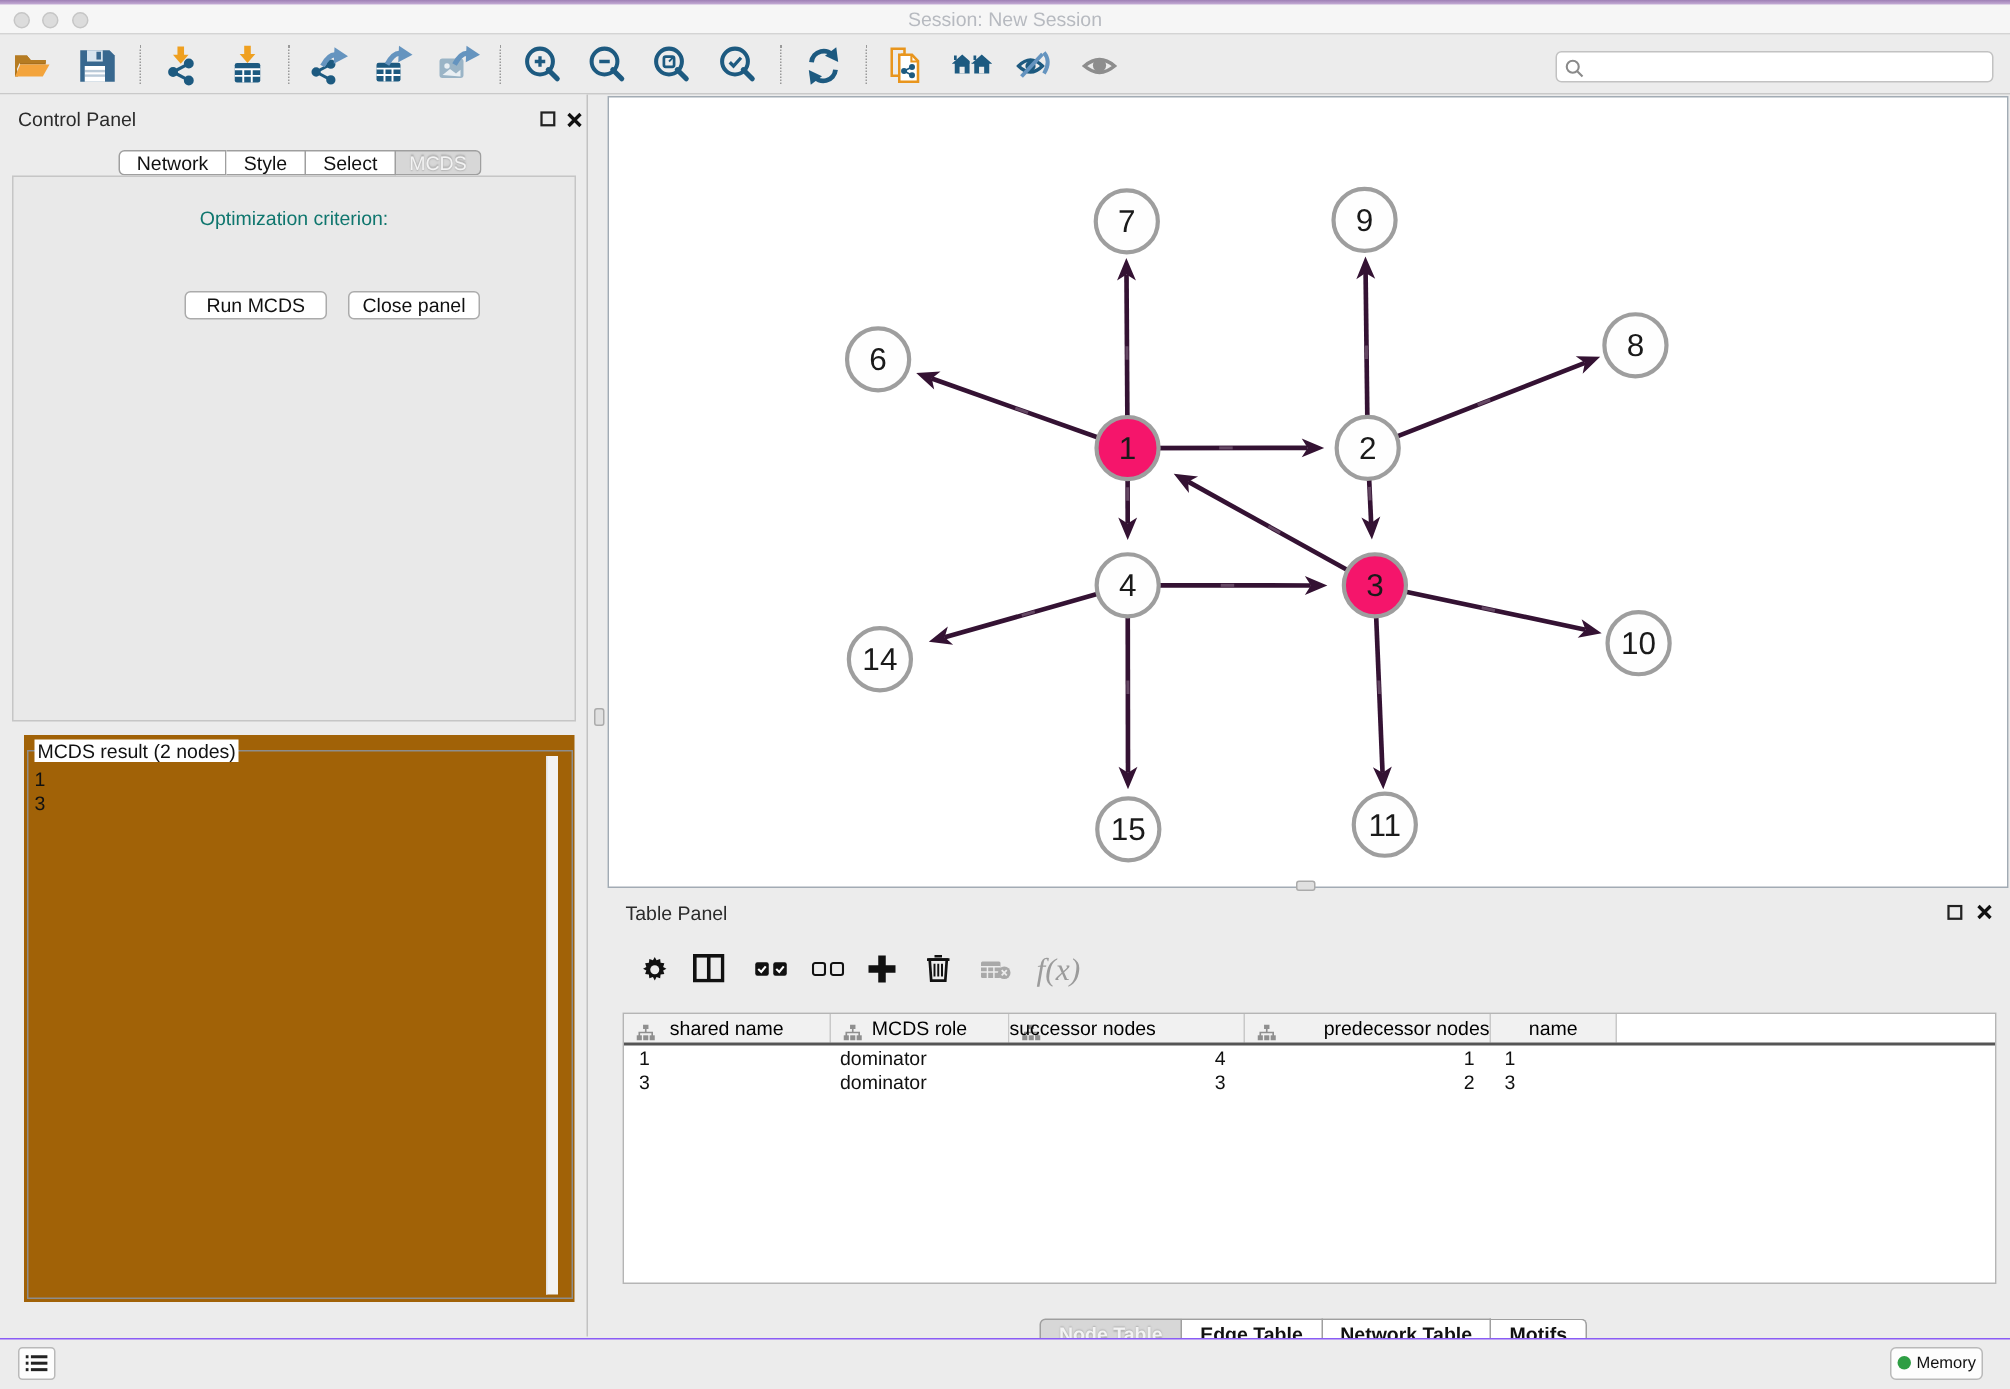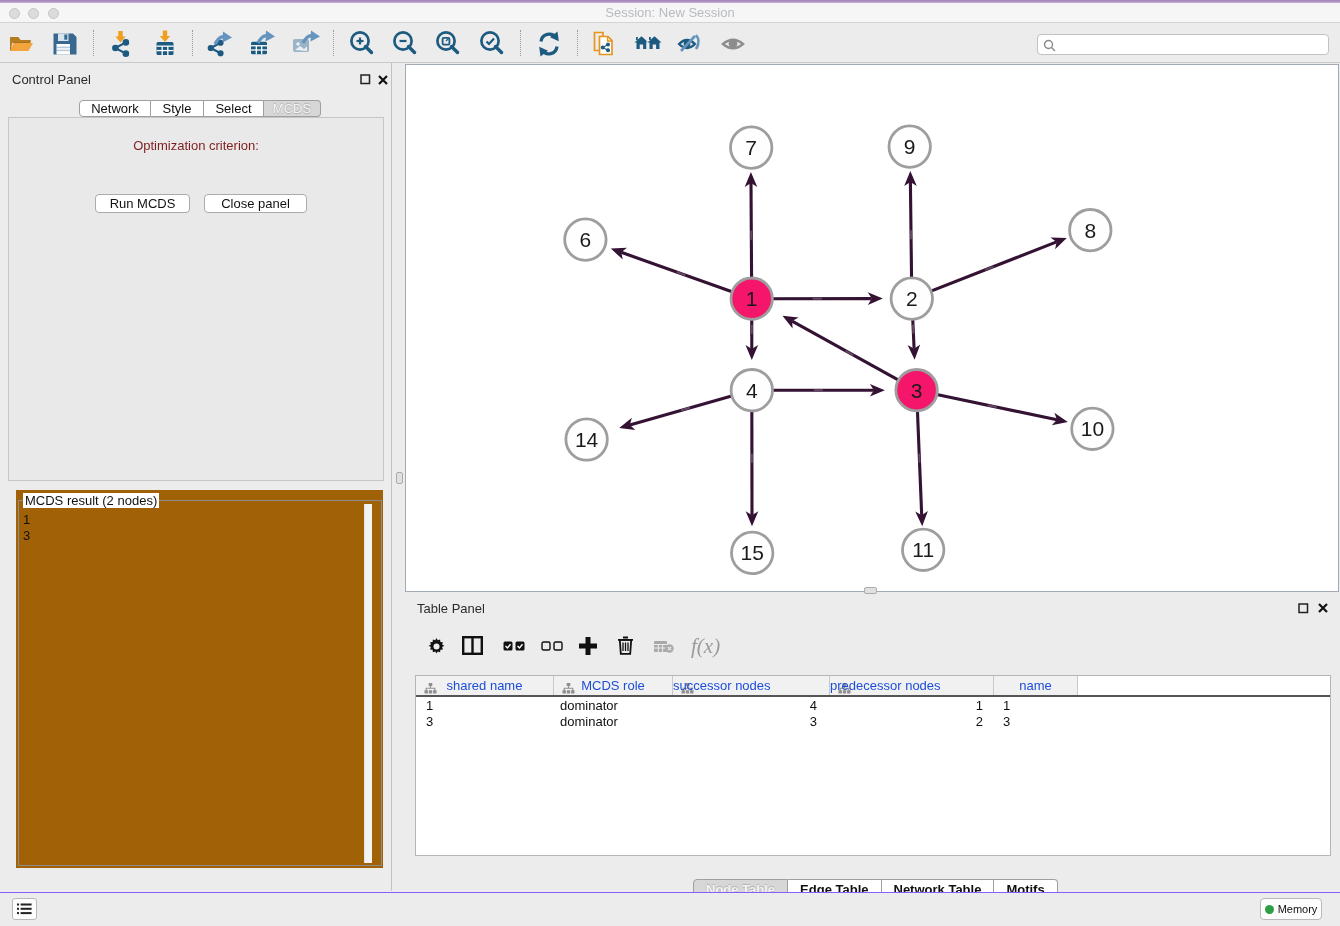--- a/index.html
+++ b/index.html
@@ -17,39 +17,39 @@
 #searchbox{position:absolute;left:1037px;top:10px;width:292px;height:21px;background:#fff;border:1px solid #c2c2c2;border-radius:4px;}
 
 #cpanel{position:absolute;left:0;top:63px;width:392px;height:828px;background:#ececec;border-right:1px solid #c2c2c2;}
 .paneltitle{font-size:13px;color:#2b2b2b;}
 .tabrow{position:absolute;display:flex;height:19px;font-size:13px;align-items:flex-end;}
 .tab{border:1px solid #9f9f9f;border-left:none;background:#fff;color:#111;display:flex;align-items:center;justify-content:center;padding:0 12px;}
 .tab.first{border-left:1px solid #9f9f9f;border-radius:4px 0 0 4px;}
 .tab.last{border-radius:0 4px 4px 0;}
 .tab.sel{background:#d7d7d7;color:#f3f3f3;text-shadow:0 1px 1px #b0b0b0, 0 -1px 1px #b0b0b0;}
 #tabpanel{position:absolute;left:8px;top:54px;width:376px;height:364px;background:#e9e9e9;border:1px solid #c6c6c6;}
-#optlabel{position:absolute;left:0;top:20px;width:100%;text-align:center;font-size:13px;color:#7f1d1d;}
+#optlabel{position:absolute;left:0;top:20px;width:100%;text-align:center;font-size:13px;color:#0f766e;}
 #dropdown{position:absolute;left:36px;top:43px;width:311px;height:19px;background:#fff;border:1px solid #ababab;border-radius:4px;font-size:13px;color:#111;line-height:17px;padding-left:13px;}
-.btn{position:absolute;top:76px;height:19px;background:#fff;border:1px solid #ababab;border-radius:4px;font-size:13px;color:#111;text-align:center;line-height:17px;}
+.btn{position:absolute;top:76px;height:19px;background:#fff;border:1px solid #ababab;border-radius:4px;font-size:13px;color:#111;text-align:center;line-height:17px;margin-left:28px;}
 
 #resultbox{position:absolute;left:16px;top:427px;width:367px;height:378px;background:#a16207;}
 #fieldsetborder{position:absolute;left:2px;top:10px;right:1px;bottom:2px;border:1px solid #8d8d8d;}
 #legend{position:absolute;left:7px;top:3px;background:#fff;font-size:13px;color:#111;padding:0 2px;}
 #resulttext{position:absolute;left:7px;top:22px;font-size:13px;color:#111;line-height:16px;}
 #resscroll{position:absolute;right:11px;top:14px;width:8px;bottom:5px;background:#f3f3f3;border-left:1px solid #e2e2e2;}
 
 #netwin{position:absolute;left:405px;top:64px;width:934px;height:528px;border:1px solid #a2abb4;background:#fff;}
 #nettitle{position:absolute;left:0;top:0;width:100%;height:23px;background:linear-gradient(#f8f8f8,#d9d9d9);border-bottom:1px solid #ababab;}
 #nettitle .t{position:absolute;top:4px;left:0;width:100%;text-align:center;font-size:12.5px;font-weight:600;color:#1c1c1c;}
 .mac{position:absolute;top:6px;width:11px;height:11px;border-radius:50%;}
 #canvas{position:absolute;left:0;top:24px;width:932px;height:500px;background:#fff;}
 
 #tpanel{position:absolute;left:404px;top:594px;width:936px;height:297px;background:#ececec;}
 #ttable{position:absolute;left:11px;top:81px;width:916px;height:181px;background:#fff;border:1px solid #b5b5b5;}
-.thcell{position:absolute;top:0;height:19px;background:#f1f1f1;border-right:1px solid #c9c9c9;font-size:13px;color:#1d4ed8;}
+.thcell{position:absolute;top:0;height:19px;background:#f1f1f1;border-right:1px solid #c9c9c9;font-size:13px;color:#000000;}
 #theadline{position:absolute;left:0;top:19px;width:100%;height:0;border-bottom:2px solid #555;}
 .trow{position:absolute;font-size:13px;color:#111;}
 .btabs{position:absolute;top:285px;display:flex;height:20px;font-size:13px;font-weight:600;}
 
 #statusbar{position:absolute;left:0;top:892px;width:1340px;height:34px;background:#ececec;border-top:1px solid #8b5cf6;}
 #listbtn{position:absolute;left:12px;top:5px;width:25px;height:22px;background:#fdfdfd;border:1px solid #b9b9b9;border-radius:3px;}
 #membtn{position:absolute;right:18px;top:5px;width:62px;height:22px;background:#fdfdfd;border:1px solid #b9b9b9;border-radius:4px;font-size:11px;color:#111;text-align:center;line-height:20px;}
 .grip{position:absolute;background:#e0e0e0;border:1px solid #ababab;border-radius:2px;}
 </style></head>
 <body>
@@ -204,21 +204,21 @@
     </svg>
 <div class="tabrow" style="left:79px;top:35px">
 <div class="tab first" style="width:72px">Network</div>
       <div class="tab" style="width:53px">Style</div>
       <div class="tab" style="width:60px">Select</div>
       <div class="tab last sel" style="width:57px">MCDS</div>
 </div>
 <div id="tabpanel">
 <div id="optlabel">Optimization criterion:</div>
 <div class="btn" style="left:86px;width:95px">Run MCDS</div>
-<div class="btn" style="left:195px;width:103px">Close panel</div>
+<div class="btn" style="left:195px;width:88px">Close panel</div>
 </div>
 <div id="resultbox">
 <div id="fieldsetborder"></div>
 <div id="legend">MCDS result (2 nodes)</div>
 <div id="resulttext">1<br>3</div>
 <div id="resscroll"></div>
 </div>
 </div>
 <div class="grip" style="left:396px;top:472px;width:7px;height:12px"></div>
 <div id="netwin">
@@ -372,21 +372,21 @@
         <div style="position:absolute;left:0;top:2px;width:100%;">successor nodes</div>
       </div>
       <div class="thcell" style="left:414px;width:164px">
         <div style="position:absolute;left:8px;top:4px"><svg width="13" height="11" viewBox="0 0 13 11" style="vertical-align:middle">
             <rect x="4.7" y="0" width="3.6" height="3" fill="#8f8f8f"></rect>
             <path d="M6.5 3 v2.5 M2.2 8 v-2.7 h8.6 v2.7" stroke="#8f8f8f" stroke-width="1.1" fill="none"></path>
             <rect x="0.5" y="7.2" width="3.4" height="3.3" fill="#8f8f8f"></rect>
             <rect x="4.8" y="7.2" width="3.4" height="3.3" fill="#8f8f8f"></rect>
             <rect x="9.1" y="7.2" width="3.4" height="3.3" fill="#8f8f8f"></rect>
           </svg></div>
-        <div style="position:absolute;left:0;top:2px;width:100%;text-align:left">predecessor nodes</div>
+        <div style="position:absolute;left:0;top:2px;width:100%;text-align:right">predecessor nodes</div>
       </div>
       <div class="thcell" style="left:578px;width:84px">
         <div style="position:absolute;left:8px;top:4px"></div>
         <div style="position:absolute;left:0;top:2px;width:100%;text-align:center">name</div>
       </div>
 <div id="theadline"></div>
 <div class="trow" style="left:10px;top:22px">1</div>
 <div class="trow" style="left:144px;top:22px">dominator</div>
 <div class="trow" style="left:257px;top:22px;width:144px;text-align:right">4</div>
 <div class="trow" style="left:414px;top:22px;width:153px;text-align:right">1</div>

